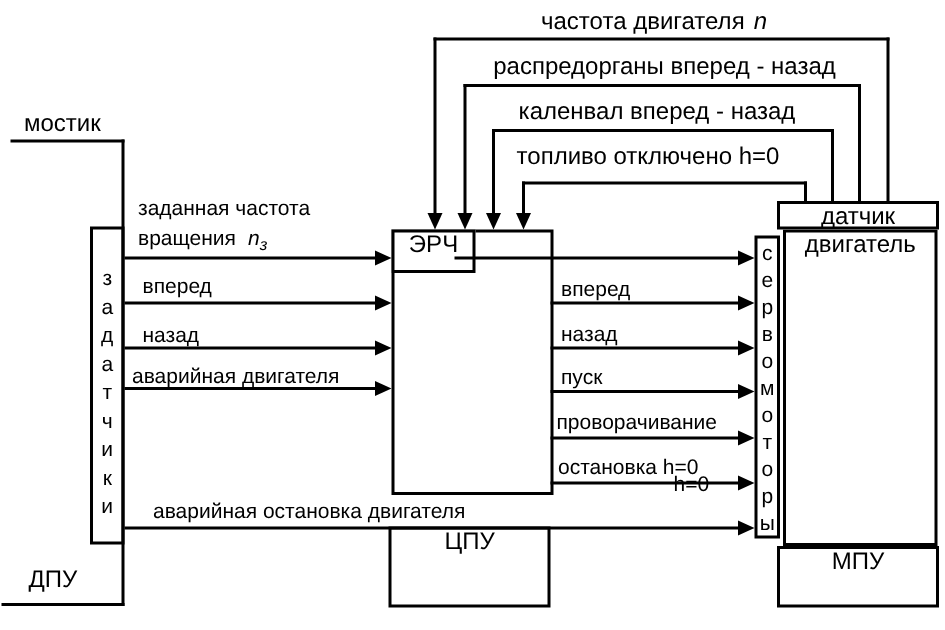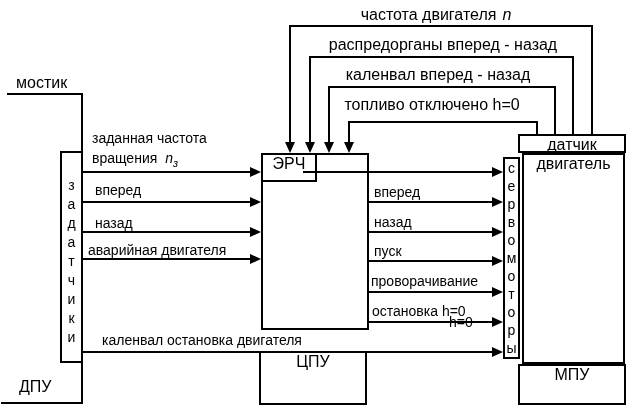--- a/index.html
+++ b/index.html
@@ -140,21 +140,21 @@
   <div class="vline" style="left:536px; top:121px; height:15px;"></div>
   <div class="arr-d" style="left:344px; top:142px;"></div>
 
   <div class="lbl" style="left:92px; top:130px;">заданная частота</div>
   <div class="lbl" style="left:92px; top:150px;">
     <span>вращения</span><span class="var">n</span><sub>з</sub>
   </div>
   <div class="lbl" style="left:95px; top:182px;">вперед</div>
   <div class="lbl" style="left:95px; top:215px;">назад</div>
   <div class="lbl" style="left:88px; top:242px;">аварийная двигателя</div>
-  <div class="lbl" style="left:102px; top:332px;">каленвал остановка двигателя</div>
+  <div class="lbl" style="left:102px; top:332px;">аварийная остановка двигателя</div>
 
   <div class="lbl" style="left:374px; top:184px;">вперед</div>
   <div class="lbl" style="left:374px; top:214px;">назад</div>
   <div class="lbl" style="left:374px; top:243px;">пуск</div>
   <div class="lbl" style="left:371px; top:273px;">проворачивание</div>
   <div class="lbl" style="left:372px; top:303px;">остановка h=0</div>
   <div class="lbl" style="left:449px; top:314px;">h=0</div>
 
   <div class="lbl-fb" style="left:436px; top:5px;">
     <span>частота двигателя</span><span class="var-fb">n</span>

